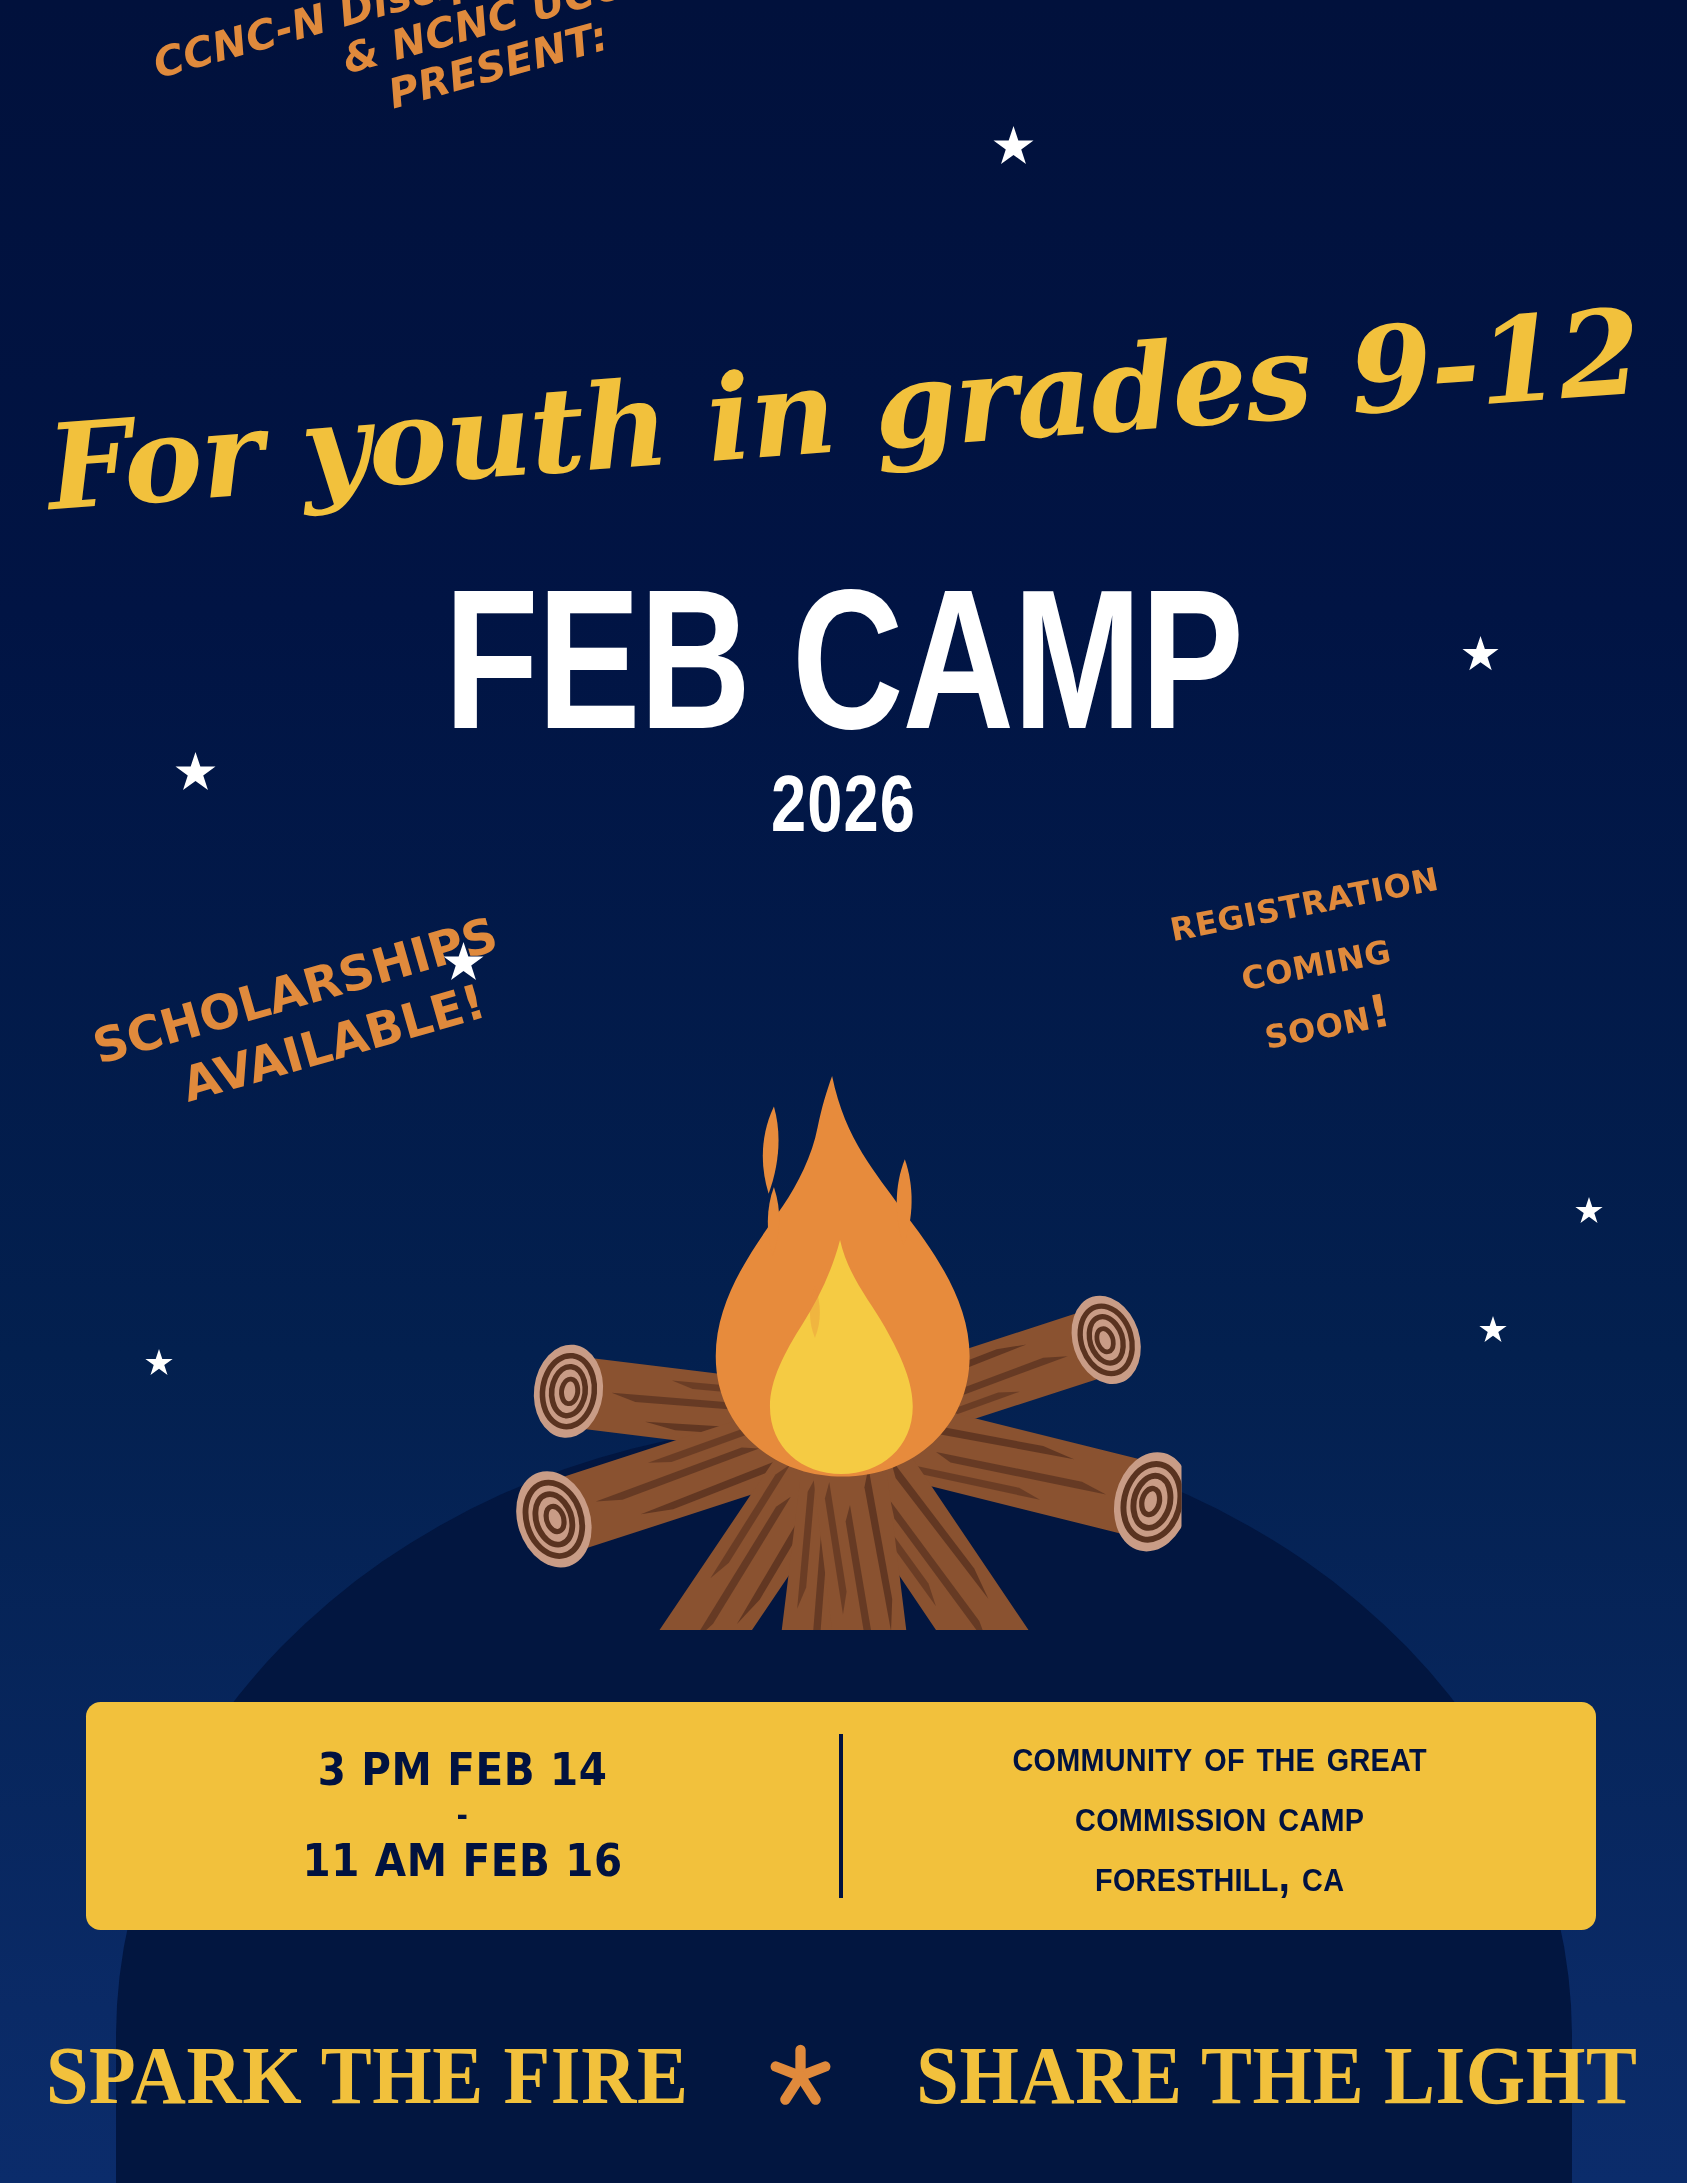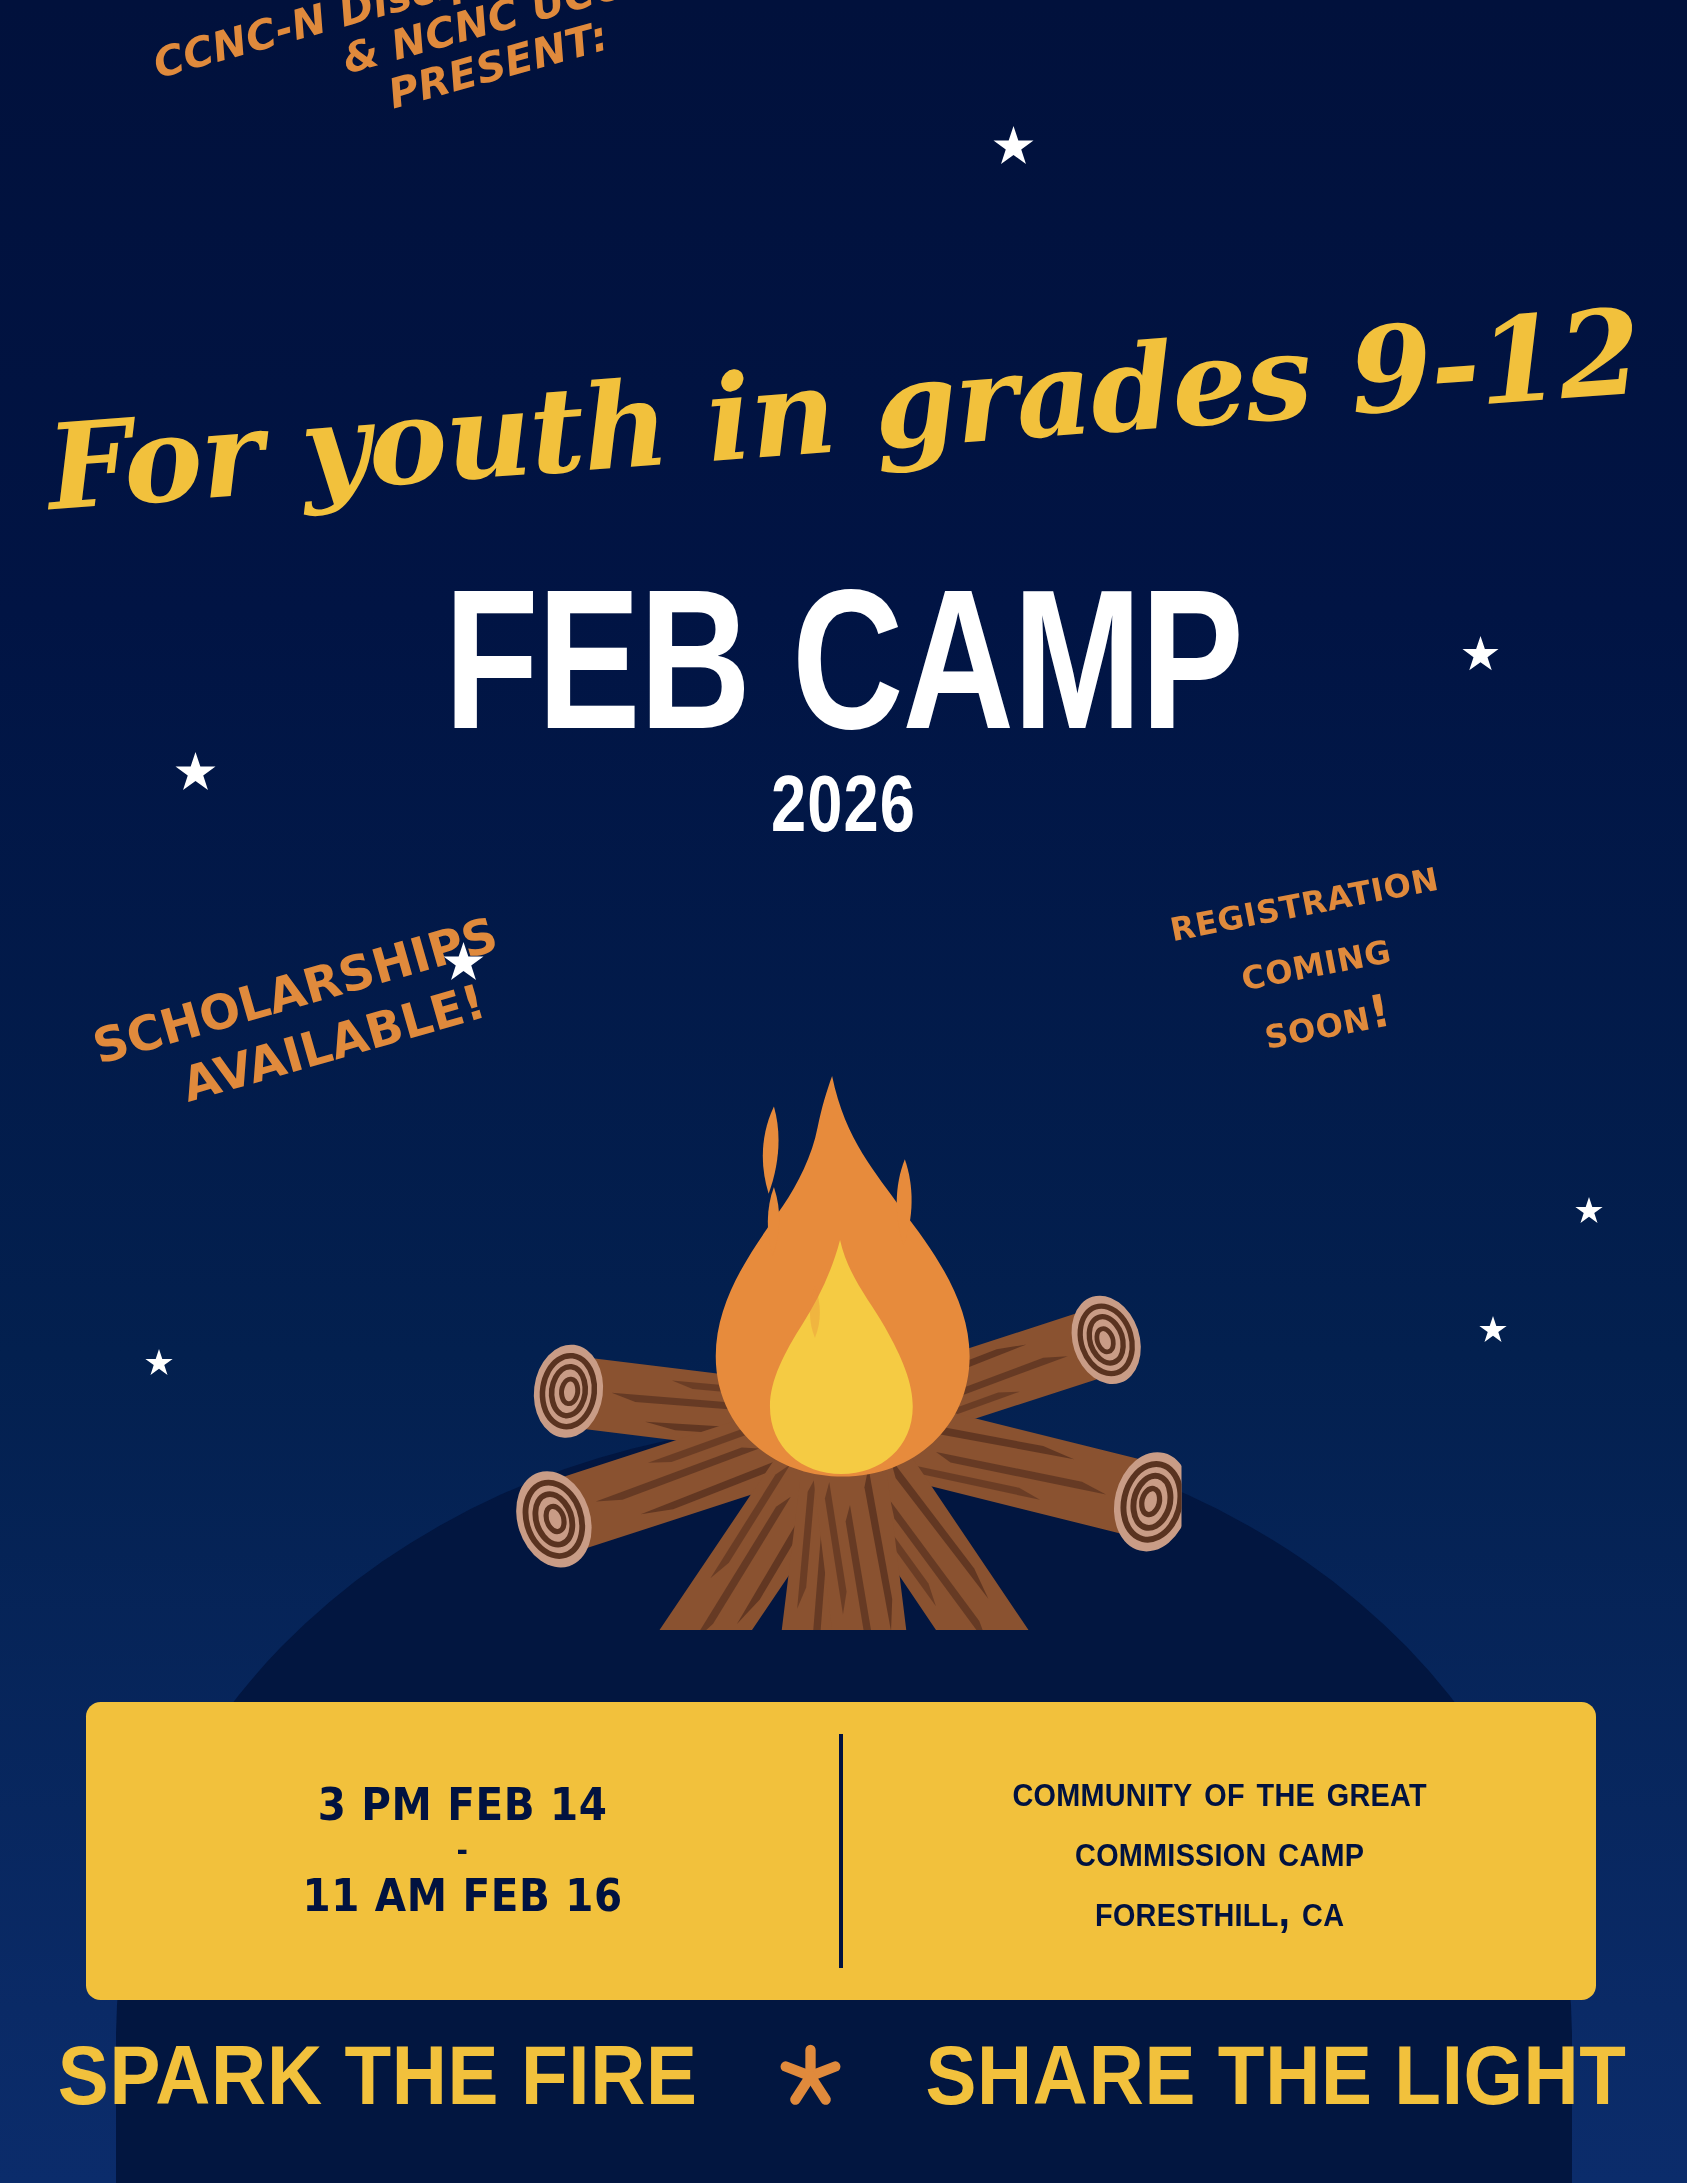--- a/index.html
+++ b/index.html
@@ -162,21 +162,21 @@
     transform: translateX(-50%);
     z-index: 4;
   }
 
   
   #info-bar {
     position: absolute;
     left: 86px;
     top: 1702px;
     width: 1510px;
-    height: 298px;
+    height: 228px;
     background: #F2C13C;
     border-radius: 14.6px;
     z-index: 6;
     display: flex;
     align-items: stretch;
   }
   #info-left, #info-right {
     flex: 1 1 50%;
     display: flex;
     flex-direction: column;
@@ -217,21 +217,21 @@
     position: absolute;
     left: 0;
     top: 2034px;
     width: 1687px;
     z-index: 6;
     display: flex;
     align-items: center;
     justify-content: center;
     gap: 50px;
     color: #F2C13C;
-    font-family: Liberation Sans, sans-serif;
+    font-family: Liberation Serif, serif;
     font-weight: 700;
     font-size: 83px;
     line-height: 1;
     letter-spacing: 0.7px;
   }
   #tagline .tg { transform: scaleX(0.92); white-space: nowrap; }
   #asterisk { width: 69px; height: 73px; flex: 0 0 auto; }
 </style>
 </head>
 <body>

